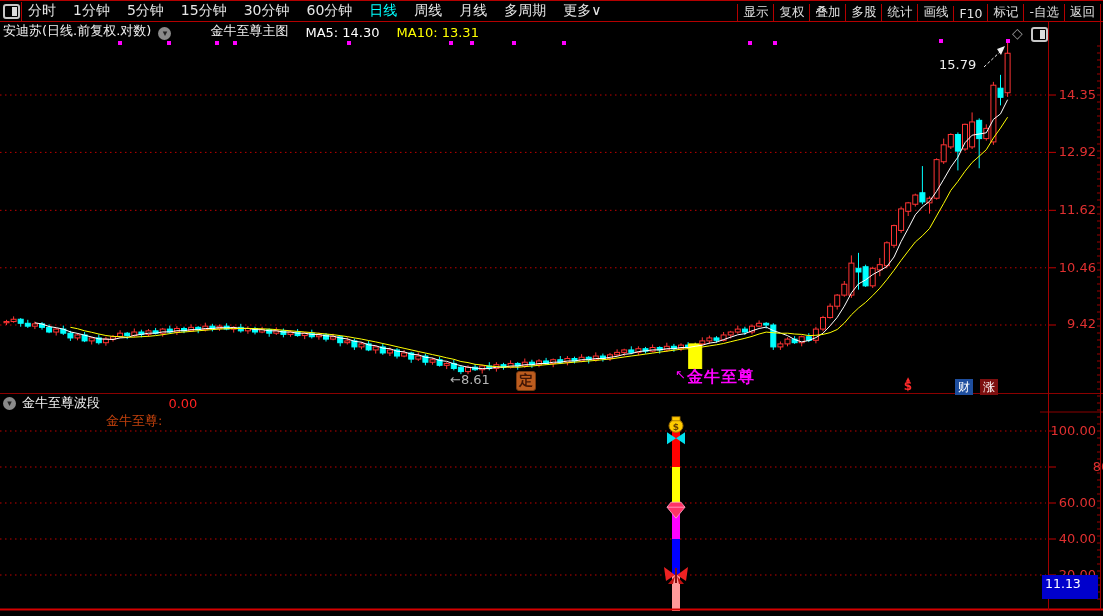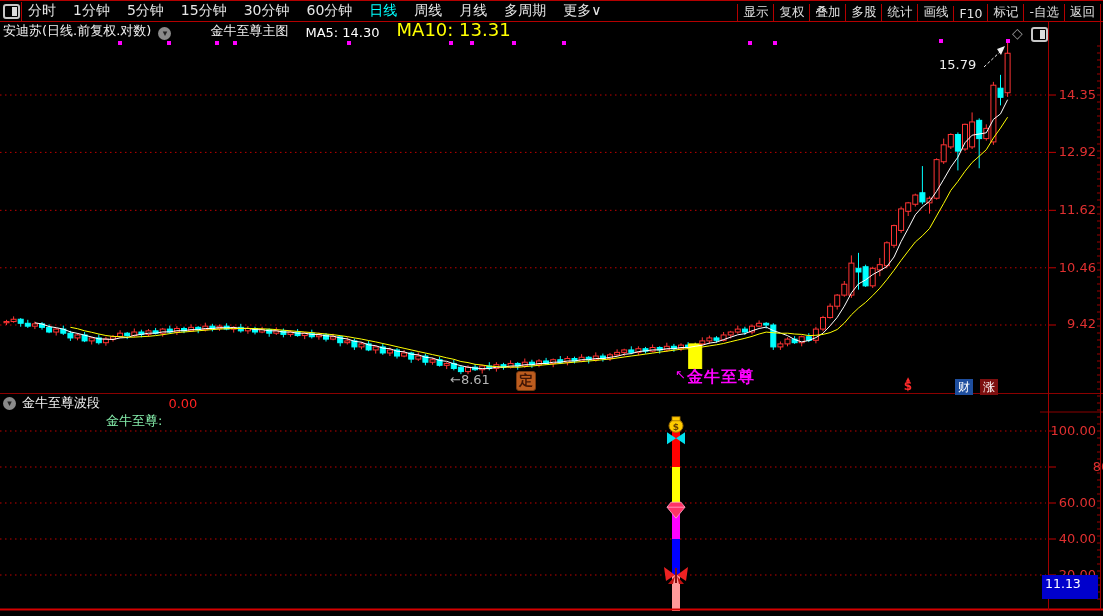--- a/index.html
+++ b/index.html
@@ -19,25 +19,25 @@
   .win-icon{position:absolute;width:13px;height:11px;border:2px solid #c8c8c8;border-radius:3px;}
   .win-icon .half{position:absolute;top:1px;bottom:1px;left:55%;right:1px;background:#dcdcdc;}
   .tb-sep{position:absolute;left:21px;top:1px;width:1px;height:19px;background:#b40000;}
   
   #title-row{position:absolute;left:3px;top:23px;height:17px;display:flex;align-items:flex-end;gap:7px;white-space:nowrap;}
   #title-row .sym{font-size:13px;color:#f0f0f0;}
   #title-row .ind{font-size:13px;color:#f0f0f0;margin-left:32px;}
   .chev{width:13px;height:13px;border-radius:50%;background:#8a8a8a;color:#222;font-size:9px;
         display:inline-flex;align-items:center;justify-content:center;line-height:1;}
   .ma5{font-size:13px;color:#ffffff;margin-left:10px;}
-  .ma10{font-size:18px;color:#ffff00;margin-left:10px;}
+  .ma10{font-size:13px;color:#ffff00;margin-left:10px;}
   
   #sub-header{position:absolute;left:3px;top:395px;height:16px;display:flex;align-items:center;gap:6px;white-space:nowrap;}
   #sub-header .sub-title{font-size:13px;color:#f0f0f0;}
-  #sub-header .sub-ind{font-size:13px;color:#86efac;margin-top:36px;}
+  #sub-header .sub-ind{font-size:13px;color:#c2410c;margin-top:36px;}
   #sub-header .sub-val{font-size:13px;color:#ff2222;}
   
   .axis-lbl{position:absolute;width:46px;text-align:right;font-size:13px;color:#e03030;line-height:15px;}
   
   #high-lbl{left:939px;top:57px;font-size:13px;color:#eeeeee;}
   #low-lbl{left:450px;top:372px;font-size:13px;color:#b4b4b4;}
   #stamp{left:516px;top:371px;width:20px;height:20px;background:#bc5c1e;border:1px solid #7a3a10;
          border-radius:3px;color:#401505;font-size:14px;font-weight:bold;display:flex;
          align-items:center;justify-content:center;box-sizing:border-box;}
   #signal{left:675px;top:367px;display:flex;align-items:flex-start;color:#ff00ff;white-space:nowrap;}

